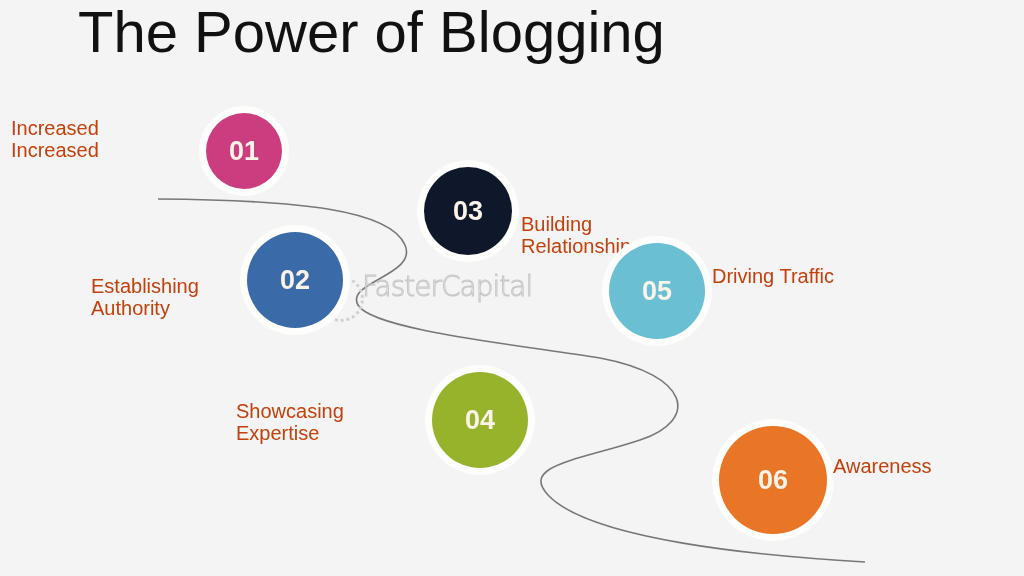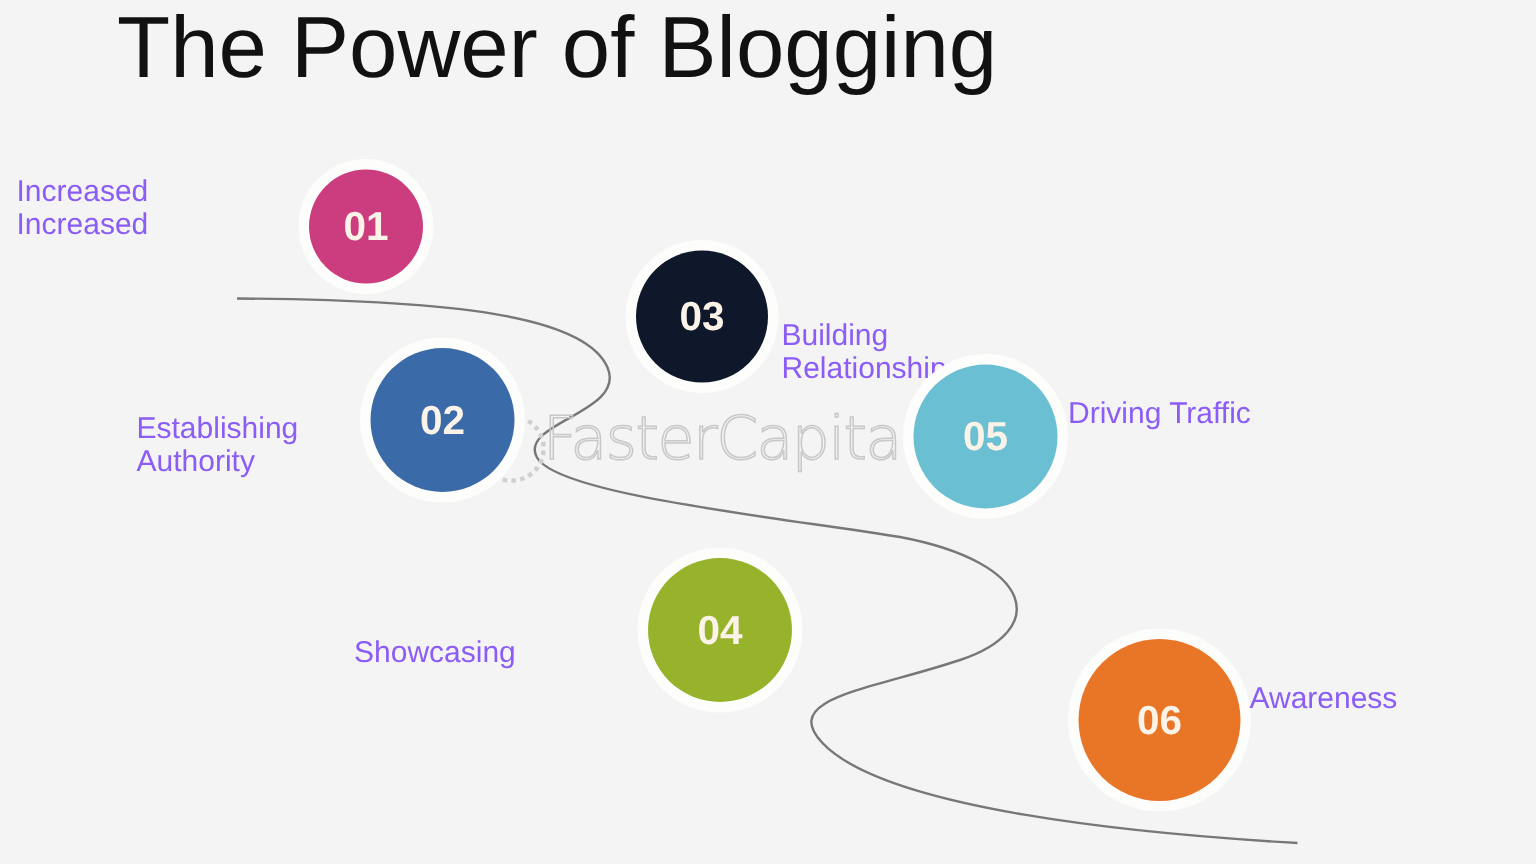--- a/index.html
+++ b/index.html
@@ -1,22 +1,22 @@
 <!DOCTYPE html>
 <html><head>
 <meta charset="utf-8">
 <style>
   html,body{margin:0;padding:0;}
   body{width:1024px;height:576px;background:#f4f4f4;position:relative;overflow:hidden;font-family:"Liberation Sans",sans-serif;}
   .title{position:absolute;left:78px;top:-2px;font-size:58px;color:#111;font-weight:400;letter-spacing:0px;white-space:nowrap;}
   svg.curve{position:absolute;left:0;top:0;}
-  .watermark{position:absolute;left:362px;top:270px;font-size:40px;color:transparent;-webkit-text-stroke:1px #c8c8c8;font-family:"DejaVu Sans",sans-serif;font-weight:300;letter-spacing:-1px;white-space:nowrap;}
+  .watermark{position:absolute;left:362px;top:270px;font-size:28px;color:transparent;-webkit-text-stroke:1px #c8c8c8;font-family:"DejaVu Sans",sans-serif;font-weight:300;letter-spacing:-1px;white-space:nowrap;}
   .wm-gear{position:absolute;left:318px;top:276px;width:46px;height:46px;border:3px dotted #cfcfcf;border-radius:50%;box-sizing:border-box;}
   .step{position:absolute;border-radius:50%;display:flex;align-items:center;justify-content:center;color:#fbf3e8;font-weight:700;font-size:27px;box-shadow:0 0 0 7px #fdfdfb, 0 2px 6px rgba(0,0,0,0.08);}
-  .label{position:absolute;font-size:20px;line-height:22px;color:#8b5cf6;white-space:nowrap;}
+  .label{position:absolute;font-size:20px;line-height:22px;color:#c2410c;white-space:nowrap;}
 </style>
 </head>
 <body>
 
 <div class="title">The Power of Blogging</div>
 
 <svg class="curve" width="1024" height="576">
   <path d="M158,199 C300,200 390,210 405,245 C418,275 345,282 358,305 C372,330 520,345 600,358 C690,375 700,420 640,440 C580,460 520,465 548,495 C590,540 760,556 865,562" fill="none" stroke="#777" stroke-width="1.6"></path>
 </svg>
 
@@ -43,22 +43,23 @@
   <span>03</span>
 </div>
 <div class="label" style="left:521px;top:165px;margin-top:48px;">
   <div>Building</div>
   <div>Relationships</div>
 </div>
 
 <div class="step" style="left:432px;top:372px;width:96px;height:96px;background:#97b32c;">
   <span>04</span>
 </div>
-<div class="label" style="left:236px;top:400px;margin-top:24px;">
+<div class="label" style="left:236px;top:400px;">
   <div>Showcasing</div>
+  <div>Expertise</div>
 </div>
 
 <div class="step" style="left:609px;top:243px;width:96px;height:96px;background:#6bbfd3;">
   <span>05</span>
 </div>
 <div class="label" style="left:712px;top:265px;">
   <div>Driving Traffic</div>
 </div>
 
 <div class="step" style="left:719px;top:426px;width:108px;height:108px;background:#e97526;">

